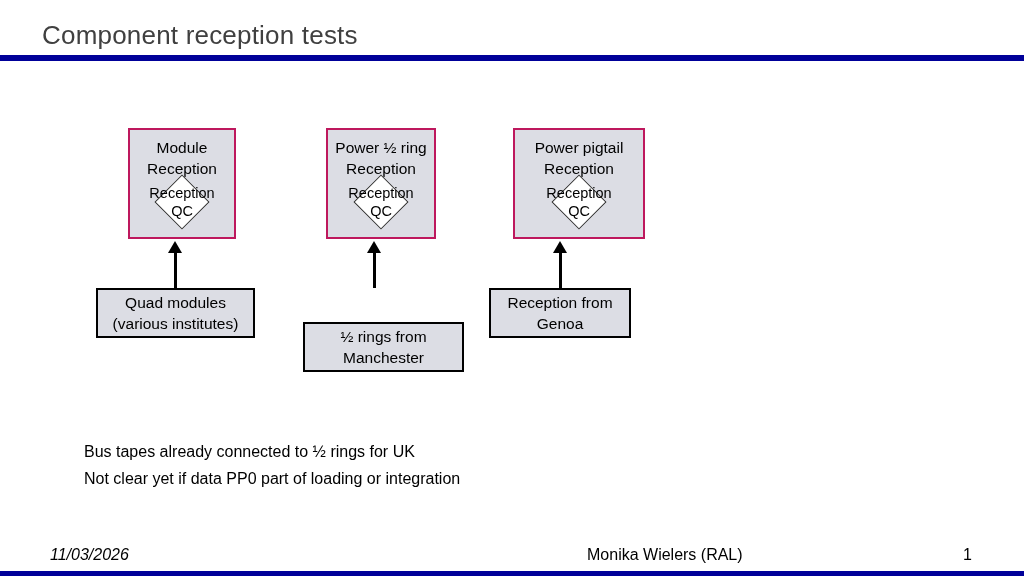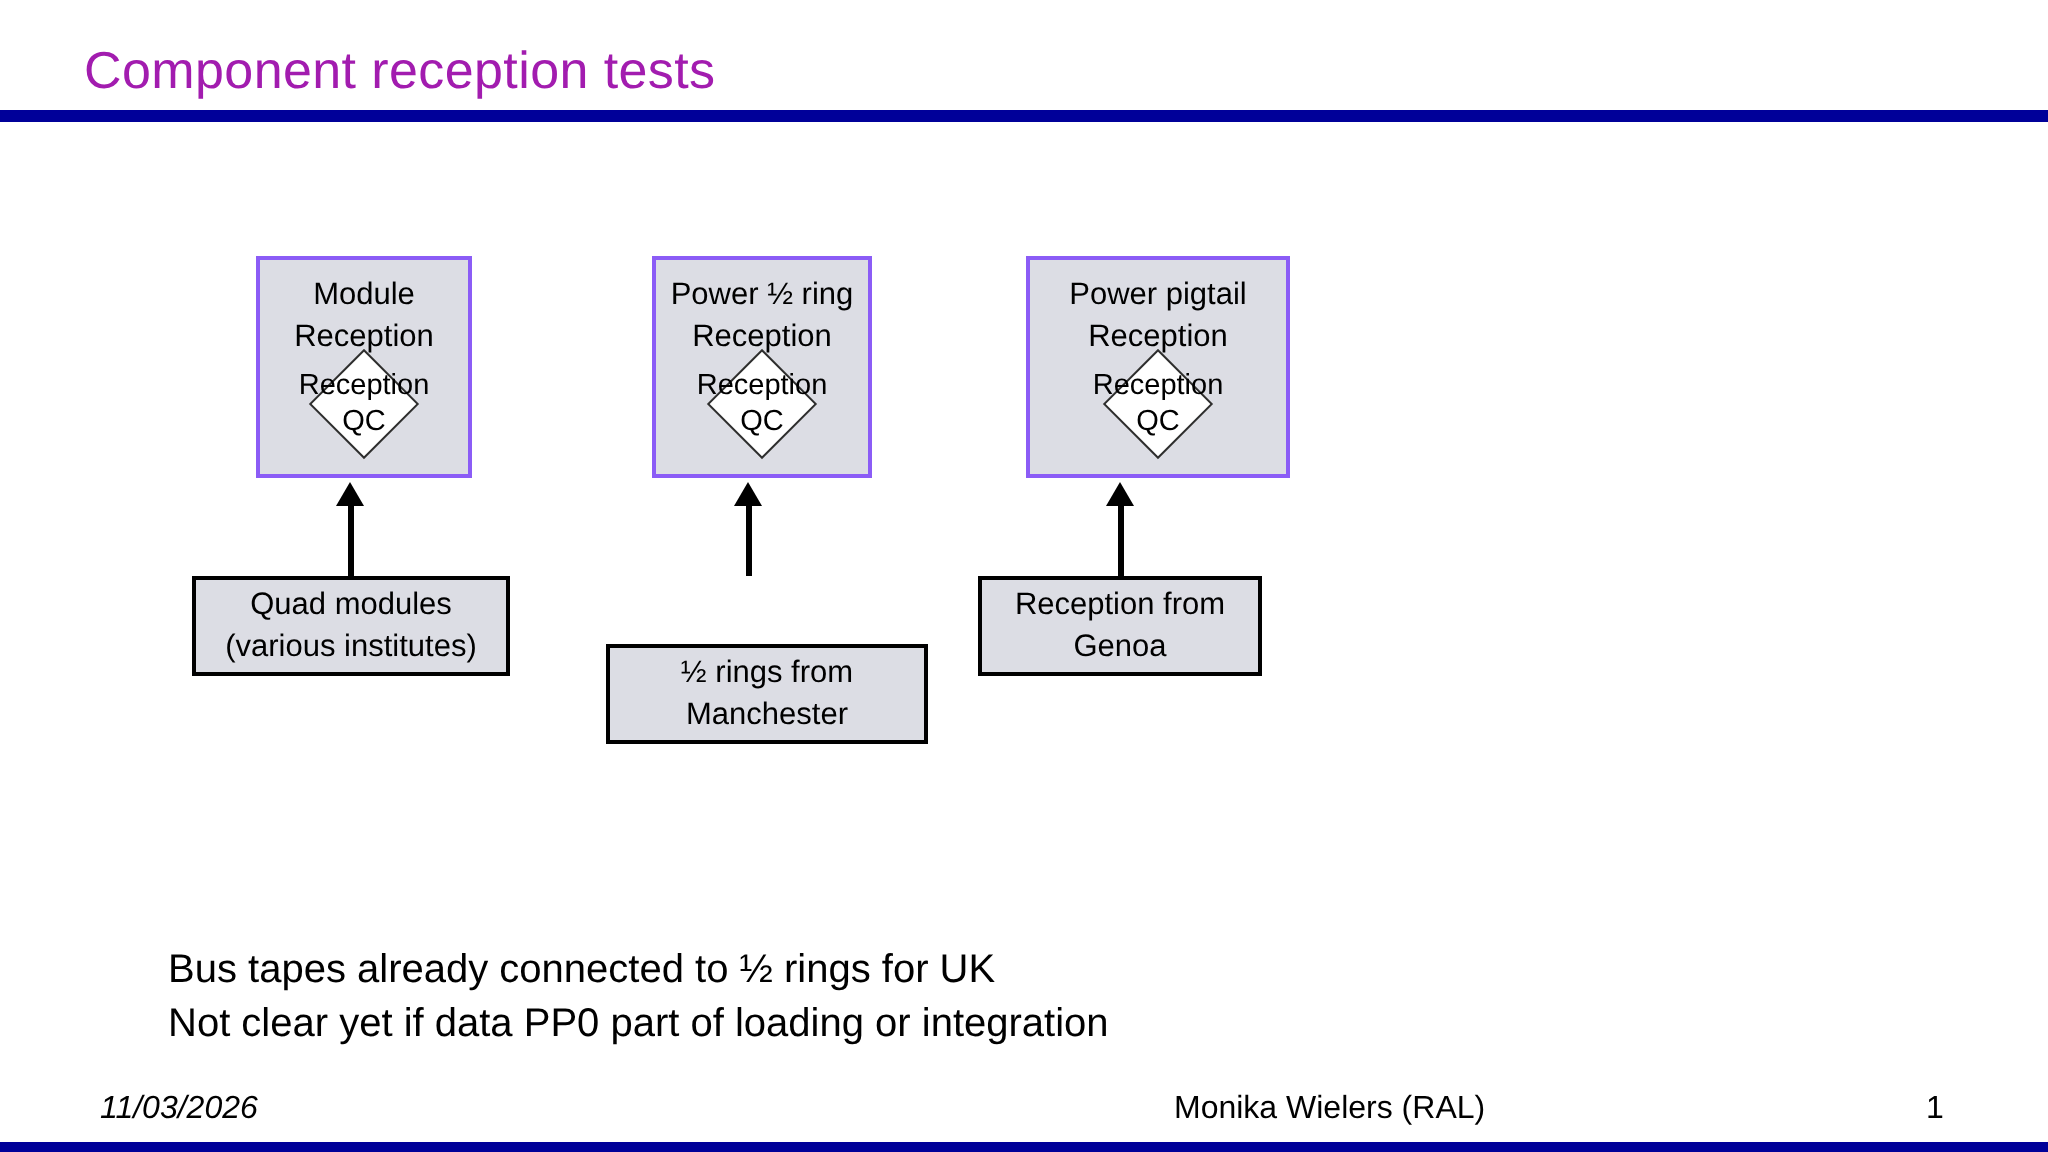--- a/index.html
+++ b/index.html
@@ -2,31 +2,31 @@
 <html><head>
 <meta charset="utf-8">
 <style>
   html,body{margin:0;padding:0;background:#fff;}
   .slide{
     position:relative;width:1024px;height:576px;background:#ffffff;
     font-family:"Liberation Sans",sans-serif;color:#000;overflow:hidden;
   }
   .title{
     position:absolute;left:42px;top:20px;
-    font-size:26px;color:#a21caf;letter-spacing:.2px;
+    font-size:26px;color:#404040;letter-spacing:.2px;
   }
   .rule{
     position:absolute;left:0;width:1024px;height:6px;background:#000099;
   }
   .rule.top{top:55px;}
   .rule.bottom{top:571px;height:5px;}
 
   .top-box{
     position:absolute;top:128px;height:111px;box-sizing:border-box;
-    background:#dcdde4;border:2px solid #8b5cf6;text-align:center;
+    background:#dcdde4;border:2px solid #be185d;text-align:center;
   }
   .top-label{
     margin-top:7px;font-size:15.5px;line-height:21px;white-space:pre-line;
   }
   .diamond{
     position:absolute;left:50%;top:72px;width:37px;height:37px;
     background:#ffffff;border:1px solid #2e2e2e;
     transform:translate(-50%,-50%) rotate(45deg);
   }
   .qc-label{
@@ -42,21 +42,21 @@
   }
   .arrow .shaft{width:3px;height:35px;margin:0 auto;background:#000;}
 
   .src-box{
     position:absolute;top:288px;height:50px;box-sizing:border-box;
     background:#dcdde4;border:2px solid #000000;text-align:center;
     font-size:15.5px;line-height:21px;white-space:pre-line;padding-top:2px;
   }
 
   .notes{
-    position:absolute;left:84px;top:438px;font-size:20px;line-height:27px;margin-top:34px;
+    position:absolute;left:84px;top:438px;font-size:16px;line-height:27px;
   }
 
   .footer-item{position:absolute;top:546px;font-size:16px;}
   .f-date{left:50px;font-style:italic;}
   .f-author{left:587px;}
   .f-page{left:963px;}
 </style>
 </head>
 <body>
 

